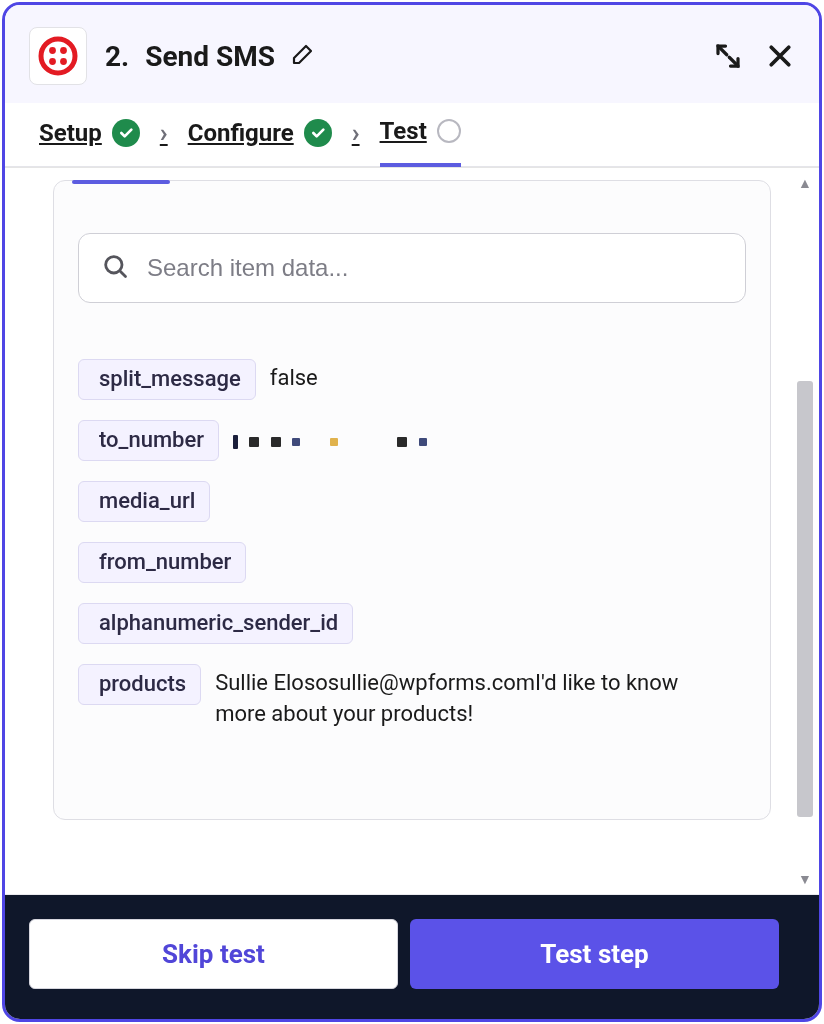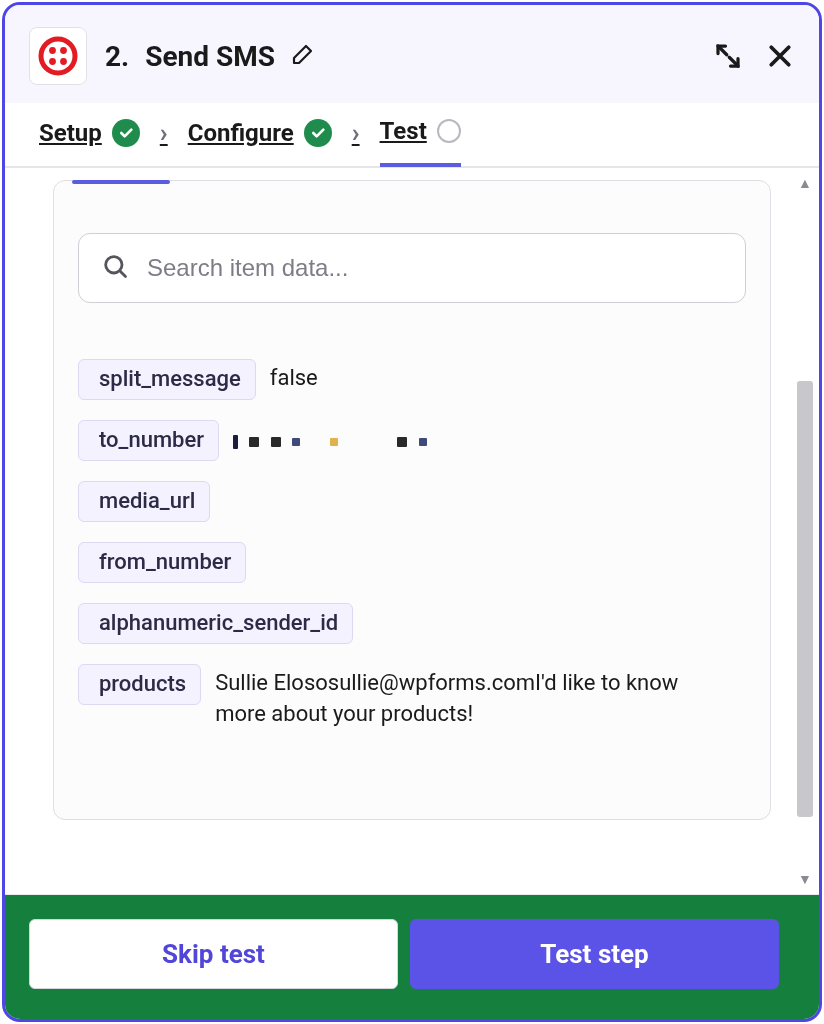--- a/index.html
+++ b/index.html
@@ -166,21 +166,21 @@
     display: inline-block;
     padding-top: 6px;
   }
   .blob { display: inline-block; margin-right: 6px; border-radius: 1px; vertical-align: middle;}
 
   
   .footer {
     border-top: 1px solid #eaeaee;
     padding: 24px 40px 30px 24px;
     display: flex; gap: 12px;
-    background: #15803d;
+    background: #0f172a;
   }
   .btn {
     flex: 1;
     height: 70px;
     border-radius: 6px;
     font-size: 26px;
     font-weight: 700;
     display: flex; align-items: center; justify-content: center;
     cursor: pointer;
     border: 1px solid transparent;

